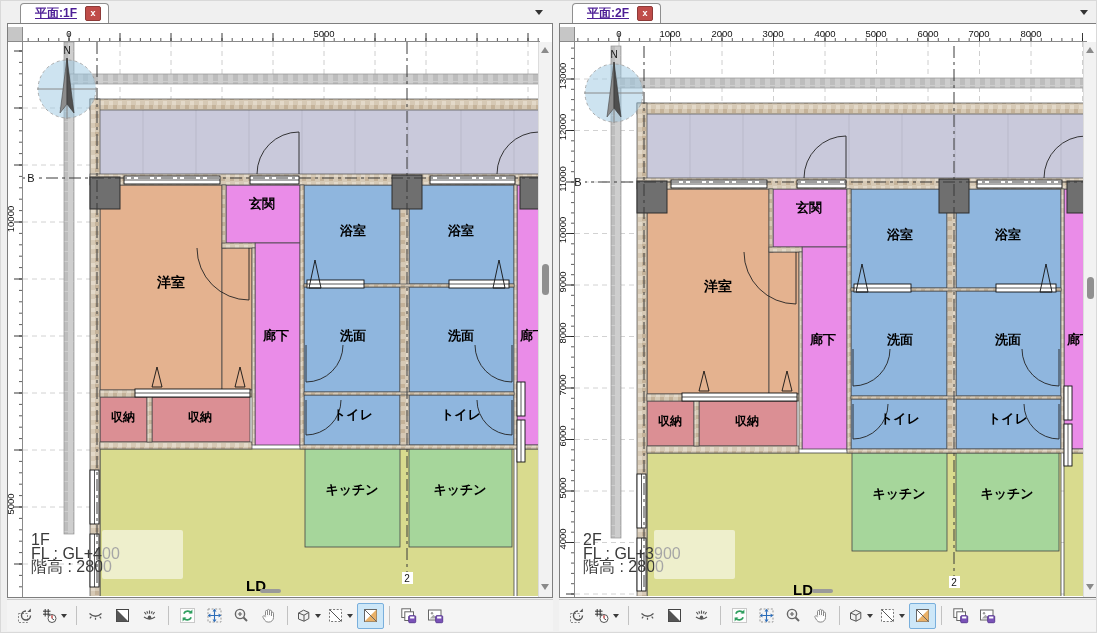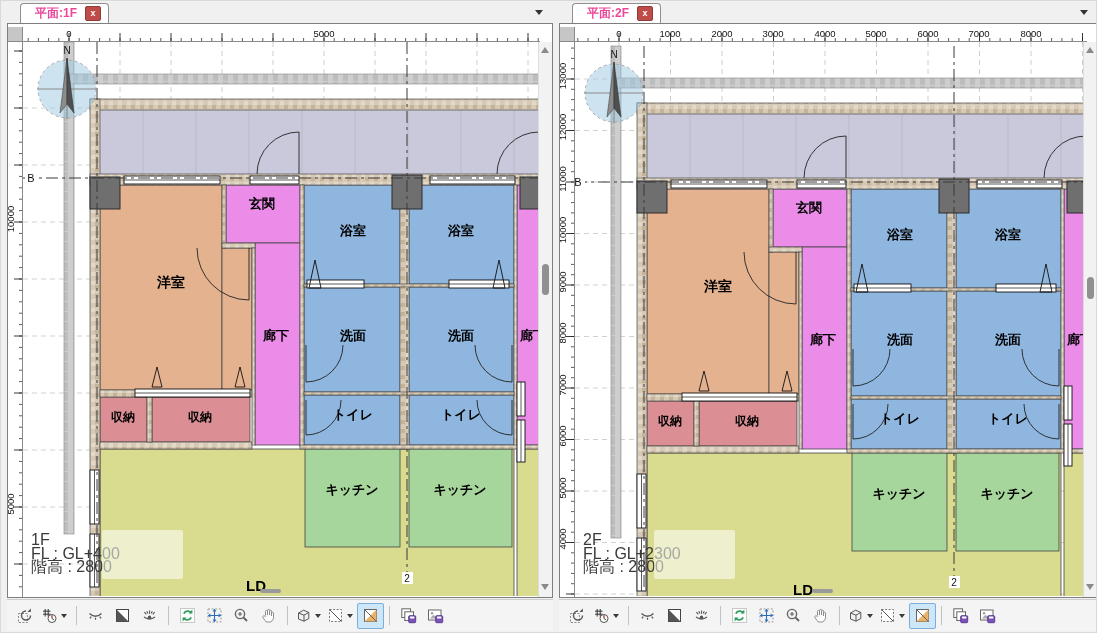--- a/index.html
+++ b/index.html
@@ -1,21 +1,21 @@
 <!DOCTYPE html>
 <html><head>
 <meta charset="utf-8">
 <style>
   html,body{margin:0;padding:0;background:#e8eaec;font-family:"Liberation Sans",sans-serif;}
   .app{position:relative;width:1097px;height:633px;background:#f0f0f0;overflow:hidden;border:1px solid #d9d9d9;box-sizing:border-box;}
   .panel{position:absolute;top:0;height:633px;}
   
   .tabbar{position:absolute;top:0;left:0;right:0;height:22px;background:#f0f0f0;}
   .tab{position:absolute;left:13px;top:2px;height:20px;background:#fff;border:1px solid #8f8f8f;border-bottom:none;border-radius:4px 4px 0 0;display:flex;align-items:center;padding:0 7px 0 14px;box-sizing:border-box;}
-  .tab-label{font-weight:bold;font-size:12px;color:#ec4899;}
+  .tab-label{font-weight:bold;font-size:12px;color:#4c1d95;text-decoration:underline;}
   .tab-close{width:14px;height:13px;background:#bf4c49;border:1px solid #8e3a38;border-radius:2px;color:#fff;font-size:9px;font-weight:bold;display:flex;align-items:center;justify-content:center;margin-left:8px;line-height:1;}
   .tab-dd{position:absolute;right:10px;top:9px;width:0;height:0;border-left:4px solid transparent;border-right:4px solid transparent;border-top:5px solid #333;}
   
   .frame{position:absolute;left:0;top:22px;width:100%;height:575px;background:#fff;border:1px solid #7e7e7e;box-sizing:border-box;}
   .corner{position:absolute;left:0;top:3px;width:14px;height:14px;background:#c6c6c6;border-right:1px solid #8a8a8a;border-bottom:1px solid #8a8a8a;box-sizing:content-box;}
   .hruler{position:absolute;left:15px;top:3px;height:14px;border-bottom:1px solid #8a8a8a;background:#fff;overflow:hidden;}
   .vruler{position:absolute;left:0;top:18px;width:14px;bottom:0;border-right:1px solid #8a8a8a;background:#fff;overflow:hidden;}
   .canvas{position:absolute;left:15px;top:18px;bottom:0;overflow:hidden;background:#fff;}
   .floor-info{position:absolute;left:8px;top:491px;font-size:16px;line-height:13.5px;color:#3a3a3a;}
   .hl-box{position:absolute;left:79px;top:488px;width:81px;height:49px;background:rgba(255,255,255,.55);border-radius:2px;pointer-events:none;}
@@ -741,21 +741,21 @@
     <line x1="14" y1="47" x2="74" y2="47" stroke="#8a8a8a" stroke-width="1"></line>
     <line x1="44" y1="17" x2="44" y2="77" stroke="#8a8a8a" stroke-width="1"></line>
     <polygon points="44,16 37,71 44,62" fill="#8c8c8c" stroke="#444" stroke-width="0.6"></polygon>
     <polygon points="44,16 51,71 44,62" fill="#4f4f4f" stroke="#333" stroke-width="0.6"></polygon>
     <text x="44" y="12" text-anchor="middle" font-size="10" fill="#111">N</text>
   </g>
             </g>
           </svg>
         <div class="floor-info">
           <div>2F</div>
-          <div>FL : GL+2300</div>
+          <div>FL : GL+3900</div>
           <div>階高 : 2800</div>
         </div>
         <div class="hl-box"></div>
         <div class="center-dash"></div>
       </div>
       <div class="vscroll">
         <div class="sb-arrow up"></div>
         <div class="sb-thumb" style="top:235px;height:22px;"></div>
         <div class="sb-arrow down"></div>
       </div>

